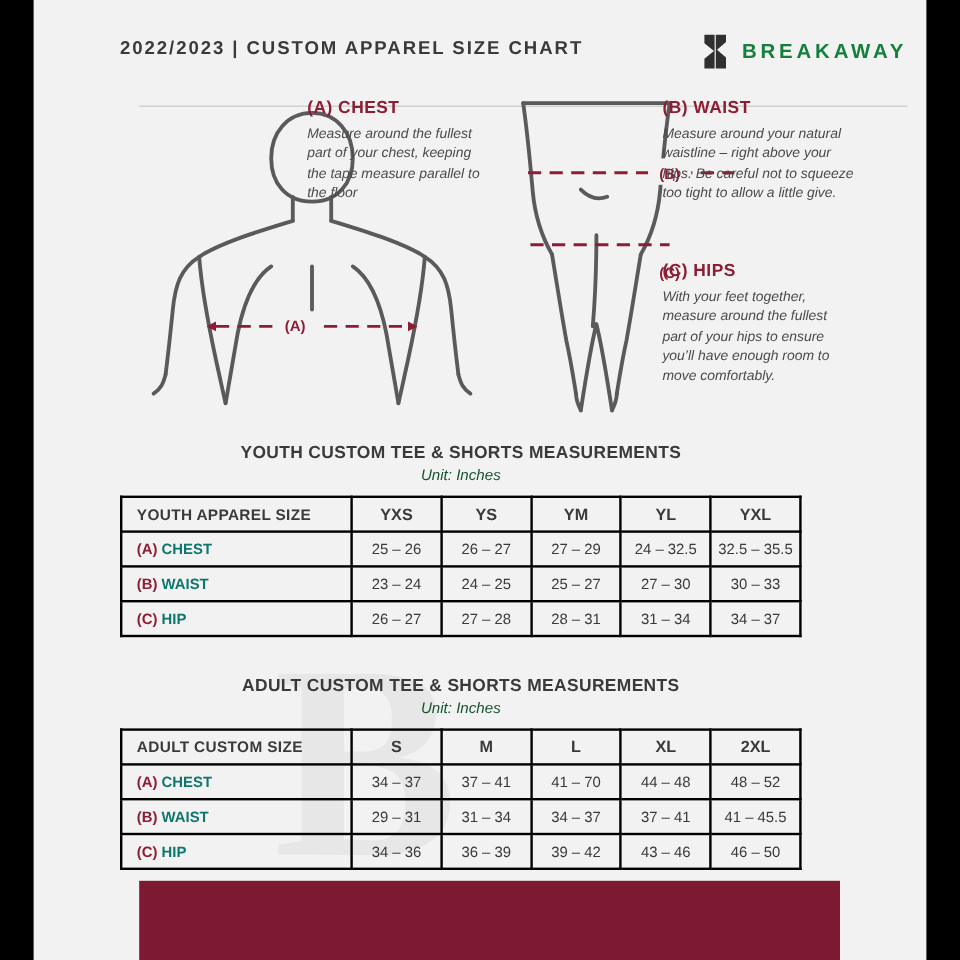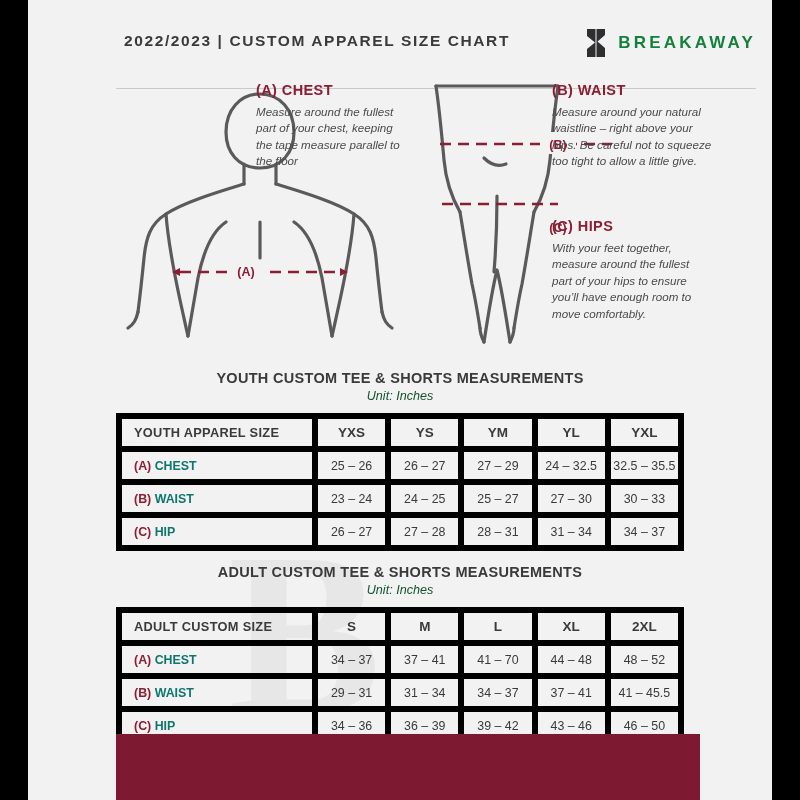--- a/index.html
+++ b/index.html
@@ -25,21 +25,21 @@
   }
   
   .header {
     position: absolute;
     left: 0; top: 22px;
     width: 744px;
     height: 44px;
   }
   .header-title {
     position: absolute;
-    left: 96px;
+    left: 72px;
     top: 10px;
     font-size: 15.5px;
     font-weight: bold;
     letter-spacing: 1.6px;
     color: #3a3a3c;
     white-space: nowrap;
   }
   .brand {
     position: absolute;
     right: 16px;
@@ -106,21 +106,21 @@
     line-height: 1.42;
     color: #4a4a4c;
   }
   .note-chest { left: 228px; top: 82px; }
   .note-waist { left: 524px; top: 82px; width: 160px;}
   .note-hips  { left: 524px; top: 218px; width: 160px;}
 
   
   .section {
     position: absolute;
-    left: 88px;
+    left: 72px;
     width: 568px;
     text-align: center;
   }
   .sec-title {
     font-size: 14.5px;
     font-weight: bold;
     color: #3a3a3c;
     letter-spacing: 0.3px;
   }
   .sec-sub {
@@ -129,21 +129,21 @@
     color: #14532d;
     margin-top: 3px;
   }
   table {
     width: 568px;
     border-collapse: collapse;
     margin-top: 10px;
     table-layout: fixed;
   }
   th, td {
-    border: 6px solid #000000;
+    border: 2px solid #000000;
     height: 27px;
     font-size: 12.4px;
     color: #3a3a3c;
     padding: 0;
   }
   th.rowhead, td.rowhead {
     text-align: left;
     padding-left: 12px;
     width: 178px;
     font-weight: bold;

